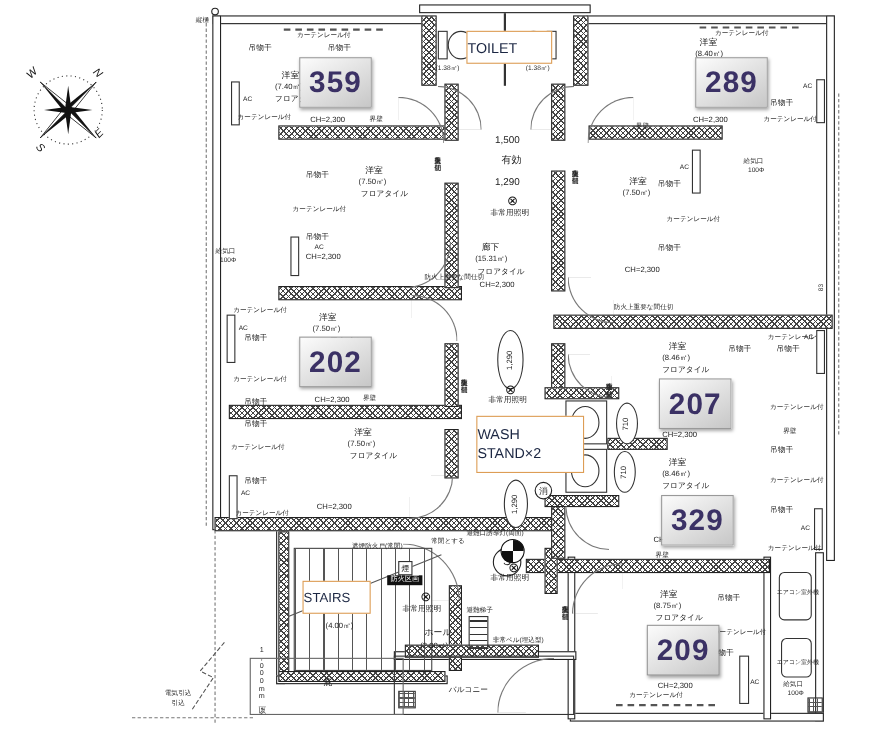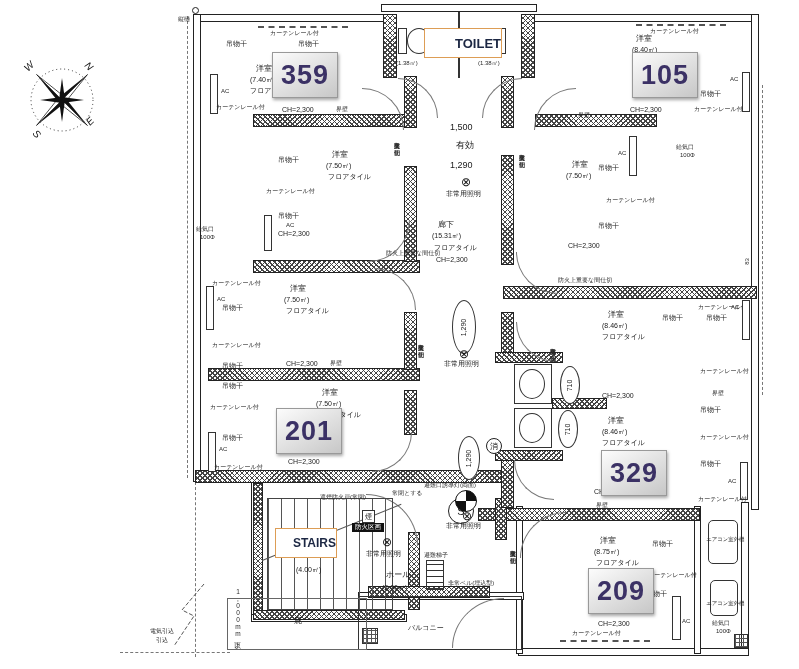--- a/index.html
+++ b/index.html
@@ -19,22 +19,22 @@
   .dashh{position:absolute;height:0;border-top:1px dashed #777}
   .rail{position:absolute;height:0;border-top:2px dashed #555}
   .arc{position:absolute;border:1px solid #777;box-sizing:border-box}
   .arc.tl{border-right:none;border-bottom:none;border-top-left-radius:100%}
   .arc.tr{border-left:none;border-bottom:none;border-top-right-radius:100%}
   .arc.bl{border-right:none;border-top:none;border-bottom-left-radius:100%}
   .arc.br{border-left:none;border-top:none;border-bottom-right-radius:100%}
   .badge{position:absolute;width:64px;height:44px;background:linear-gradient(150deg,#fcfcfc,#c7c7c7);
     border:1px solid #999;box-shadow:1px 2px 3px rgba(0,0,0,.35);display:flex;align-items:center;
     justify-content:center;font-weight:bold;font-size:27px;color:#3b3165;letter-spacing:1px}
-  .obox{position:absolute;background:#fff;border:1.5px solid #dd9d55;color:#1c2743;font-weight:bold;
-    display:flex;flex-direction:column;align-items:flex-end;justify-content:center;text-align:center}
+  .obox{position:absolute;background:#fff;border:1.5px solid #dd9d55;color:#1c2743;font-weight:normal;
+    display:flex;flex-direction:column;align-items:flex-start;justify-content:center;text-align:center}
   .circ{position:absolute;border:1px solid #222;border-radius:50%;box-sizing:border-box;
     display:flex;align-items:center;justify-content:center;background:#fff}
   .oval{position:absolute;border:1px solid #333;border-radius:50%;box-sizing:border-box;
     display:flex;align-items:center;justify-content:center;background:#fff}
   .oval span{transform:rotate(-90deg);font-size:7px;white-space:nowrap}
   .exitsym{position:absolute;border-radius:50%;border:1px solid #111;
     background:conic-gradient(#111 0 90deg,#fff 90deg 180deg,#111 180deg 270deg,#fff 270deg 360deg)}
   .treads{position:absolute;border:1px solid #444;box-sizing:border-box;
     background-image:repeating-linear-gradient(90deg,#555 0 1px,transparent 1px 13px)}
   .ladder{position:absolute;border:1px solid #333;box-sizing:border-box;
@@ -176,21 +176,21 @@
   <div class="rail" style="left:636px;top:24px;width:90px"></div>
   <span class="t t8" style="left:636px;top:34px">洋室</span>
   <span class="t" style="left:632px;top:46px">(8.40㎡)</span>
   <span class="t" style="left:658px;top:90px">吊物干</span>
   <span class="t" style="left:700px;top:90px">吊物干</span>
   <div class="sq" style="left:742px;top:72px;width:8px;height:40px"></div>
   <span class="t t6" style="left:730px;top:76px">AC</span>
   <span class="t" style="left:630px;top:106px">CH=2,300</span>
   <span class="t t6" style="left:694px;top:106px">カーテンレール付</span>
   <span class="t t6" style="left:578px;top:112px">界壁</span>
-  <div class="badge" style="left:632px;top:52px">105</div>
+  <div class="badge" style="left:632px;top:52px">289</div>
 
   <span class="t" style="left:278px;top:156px">吊物干</span>
   <span class="t" style="left:278px;top:212px">吊物干</span>
   <span class="t t8" style="left:332px;top:150px">洋室</span>
   <span class="t" style="left:326px;top:162px">(7.50㎡)</span>
   <span class="t" style="left:328px;top:173px">フロアタイル</span>
   <span class="t t6" style="left:266px;top:188px">カーテンレール付</span>
   <div class="sq" style="left:264px;top:215px;width:8px;height:36px"></div>
   <span class="t t6" style="left:286px;top:222px">AC</span>
   <span class="t" style="left:278px;top:230px">CH=2,300</span>
@@ -212,44 +212,45 @@
   <div class="sq" style="left:206px;top:286px;width:8px;height:44px"></div>
   <span class="t t6" style="left:217px;top:296px">AC</span>
   <span class="t" style="left:222px;top:304px">吊物干</span>
   <span class="t" style="left:222px;top:362px">吊物干</span>
   <span class="t t8" style="left:290px;top:284px">洋室</span>
   <span class="t" style="left:284px;top:296px">(7.50㎡)</span>
   <span class="t" style="left:286px;top:307px">フロアタイル</span>
   <span class="t t6" style="left:212px;top:342px">カーテンレール付</span>
   <span class="t" style="left:286px;top:360px">CH=2,300</span>
   <span class="t t6" style="left:330px;top:360px">界壁</span>
+  <div class="badge" style="left:272px;top:306px">202</div>
 
   <span class="t t8" style="left:608px;top:310px">洋室</span>
   <span class="t" style="left:602px;top:322px">(8.46㎡)</span>
   <span class="t" style="left:602px;top:333px">フロアタイル</span>
   <span class="t" style="left:662px;top:314px">吊物干</span>
   <span class="t" style="left:706px;top:314px">吊物干</span>
   <span class="t t6" style="left:698px;top:304px">カーテンレール付</span>
   <div class="sq" style="left:742px;top:300px;width:8px;height:40px"></div>
   <span class="t t6" style="left:731px;top:304px">AC</span>
   <span class="t t6" style="left:700px;top:368px">カーテンレール付</span>
   <span class="t" style="left:602px;top:392px">CH=2,300</span>
   <span class="t t6" style="left:712px;top:390px">界壁</span>
+  <div class="badge" style="left:599px;top:344px">207</div>
 
   <span class="t" style="left:222px;top:382px">吊物干</span>
   <span class="t t6" style="left:210px;top:404px">カーテンレール付</span>
   <span class="t t8" style="left:322px;top:388px">洋室</span>
   <span class="t" style="left:316px;top:400px">(7.50㎡)</span>
   <span class="t" style="left:318px;top:411px">フロアタイル</span>
   <span class="t" style="left:222px;top:434px">吊物干</span>
   <div class="sq" style="left:208px;top:432px;width:8px;height:40px"></div>
   <span class="t t6" style="left:219px;top:446px">AC</span>
   <span class="t t6" style="left:214px;top:464px">カーテンレール付</span>
   <span class="t" style="left:288px;top:458px">CH=2,300</span>
-  <div class="badge" style="left:276px;top:408px">201</div>
 
   <span class="t" style="left:700px;top:406px">吊物干</span>
   <span class="t t8" style="left:608px;top:416px">洋室</span>
   <span class="t" style="left:602px;top:428px">(8.46㎡)</span>
   <span class="t" style="left:602px;top:439px">フロアタイル</span>
   <span class="t t6" style="left:700px;top:434px">カーテンレール付</span>
   <span class="t" style="left:700px;top:460px">吊物干</span>
   <div class="sq" style="left:740px;top:462px;width:8px;height:38px"></div>
   <span class="t t6" style="left:728px;top:478px">AC</span>
   <span class="t t6" style="left:698px;top:496px">カーテンレール付</span>
@@ -298,20 +299,24 @@
   <span class="tv" style="left:394px;top:138px;height:100px">防火上重要な間仕切</span>
   <span class="tv" style="left:519px;top:150px;height:100px">防火上重要な間仕切</span>
   <span class="tv" style="left:418px;top:340px;height:90px">防火上重要な間仕切</span>
   <span class="tv" style="left:550px;top:344px;height:70px">防火上重要な間仕切</span>
   <span class="tv" style="left:510px;top:546px;height:80px">防火上重要な間仕切</span>
 
   <div class="sq" style="left:514px;top:364px;width:38px;height:40px"></div>
   <div class="oval" style="left:519px;top:369px;width:26px;height:30px"></div>
   <div class="sq" style="left:514px;top:408px;width:38px;height:40px"></div>
   <div class="oval" style="left:519px;top:413px;width:26px;height:30px"></div>
+  <div class="obox" style="left:433px;top:378px;width:96px;height:50px;font-size:13px;line-height:1.3">
+    <span>WASH</span>
+    <span>STAND×2</span>
+  </div>
   <div class="oval" style="left:560px;top:366px;width:20px;height:38px">
       <span>710</span>
     </div>
   <div class="oval" style="left:558px;top:410px;width:20px;height:38px">
       <span>710</span>
     </div>
   <div class="circ" style="left:486px;top:438px;width:16px;height:16px;font-size:8px">
       <span>消</span>
     </div>
   <span class="sym" style="left:459px;top:348px">⊗</span>

